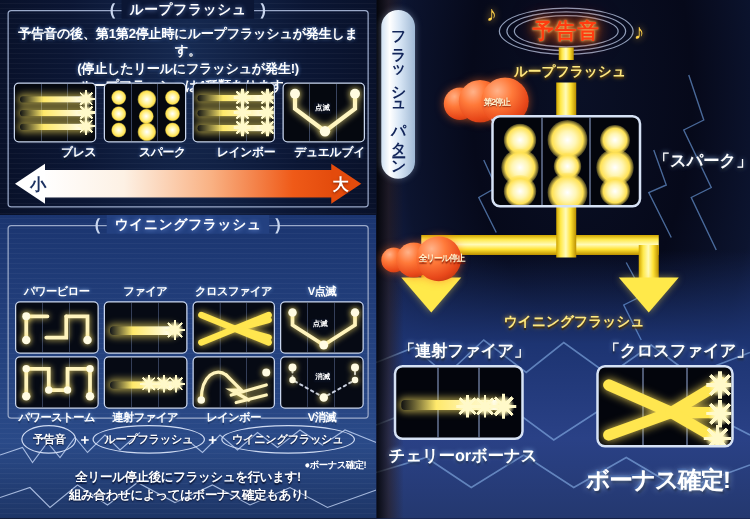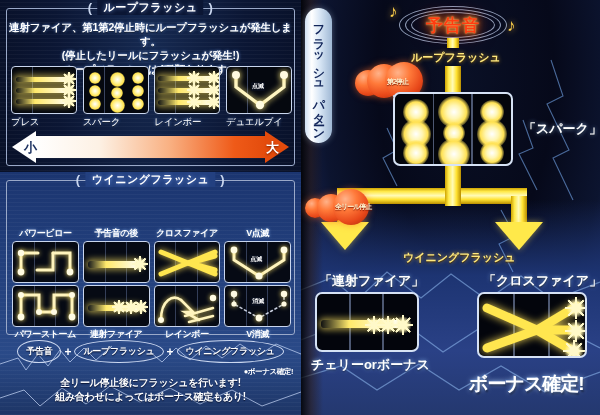--- a/index.html
+++ b/index.html
@@ -67,21 +67,21 @@
     height: 48px; border: 1px solid #c9d6ee; border-radius: 4px;
     background: #05080f; overflow: hidden;
   }
   .reel-box .divs {
     position: absolute; inset: 0;
     background-image:
       linear-gradient(90deg, transparent 32%, rgba(120,140,190,.45) 32%, rgba(120,140,190,.45) 33.2%, transparent 33.2%),
       linear-gradient(90deg, transparent 65%, rgba(120,140,190,.45) 65%, rgba(120,140,190,.45) 66.2%, transparent 66.2%);
   }
   .reel-label {
-    text-align: left; font-size: 9.5px; font-weight: normal; color: #fff;
+    text-align: right; font-size: 9.5px; font-weight: bold; color: #fff;
     margin-top: 2px; letter-spacing: -.3px;
     text-shadow: 0 0 3px rgba(120,170,255,.9), 0 1px 1px #000;
   }
 
   
   .bar {
     position: absolute; height: 5px; border-radius: 3px;
     background: linear-gradient(90deg, rgba(255,240,120,.05) 0%, #ffe96b 35%, #fff6bd 75%, #ffffff 100%);
     box-shadow: 0 0 6px 2px rgba(255,230,100,.6);
   }
@@ -305,21 +305,21 @@
     <div class="bg-grid"></div>
 
     <div class="panel" id="loop-panel">
       <div class="panel-title">
         <span class="cap">(</span>
         <span class="ttxt">ループフラッシュ</span>
         <span class="cap">)</span>
       </div>
 
       <div class="desc">
-        <div>連射ファイア、第1第2停止時にループフラッシュが発生します。</div>
+        <div>予告音の後、第1第2停止時にループフラッシュが発生します。</div>
         <div>(停止したリールにフラッシュが発生!)</div>
         <div>ループフラッシュは4種類あります。</div>
       </div>
 
       <div class="reel-row">
 
         <div class="reel-cell">
           <div class="reel-box">
             <div class="divs"></div>
             <div class="bar" style="left:4px; top:10px; width:54px;"></div>
@@ -397,21 +397,21 @@
       <div class="panel-title onblue">
         <span class="cap">(</span>
         <span class="ttxt">ウイニングフラッシュ</span>
         <span class="cap">)</span>
       </div>
 
 
       <div class="wf-grid">
 
         <div class="wf-label">パワービロー</div>
-        <div class="wf-label">予告音の後</div>
+        <div class="wf-label">ファイア</div>
         <div class="wf-label">クロスファイア</div>
         <div class="wf-label">V点滅</div>
 
         <div class="wf-box">
           <div class="divs" style="position:absolute;inset:0;background-image:linear-gradient(90deg,transparent 32%,rgba(120,140,190,.4) 32%,rgba(120,140,190,.4) 33.5%,transparent 33.5%),linear-gradient(90deg,transparent 65%,rgba(120,140,190,.4) 65%,rgba(120,140,190,.4) 66.5%,transparent 66.5%)"></div>
           <svg width="68" height="42" viewBox="0 0 68 42" style="position:absolute;left:0;top:0">
             <g stroke="#fff4bd" stroke-width="3" fill="none" stroke-linecap="round" style="filter:drop-shadow(0 0 2.5px rgba(255,230,110,.9))">
               <path d="M8 30 L8 11 L25 11"></path>
                 <path d="M40 11 L57 11 L57 30"></path>
               <path d="M40 11 L40 28 L24 28"></path>

